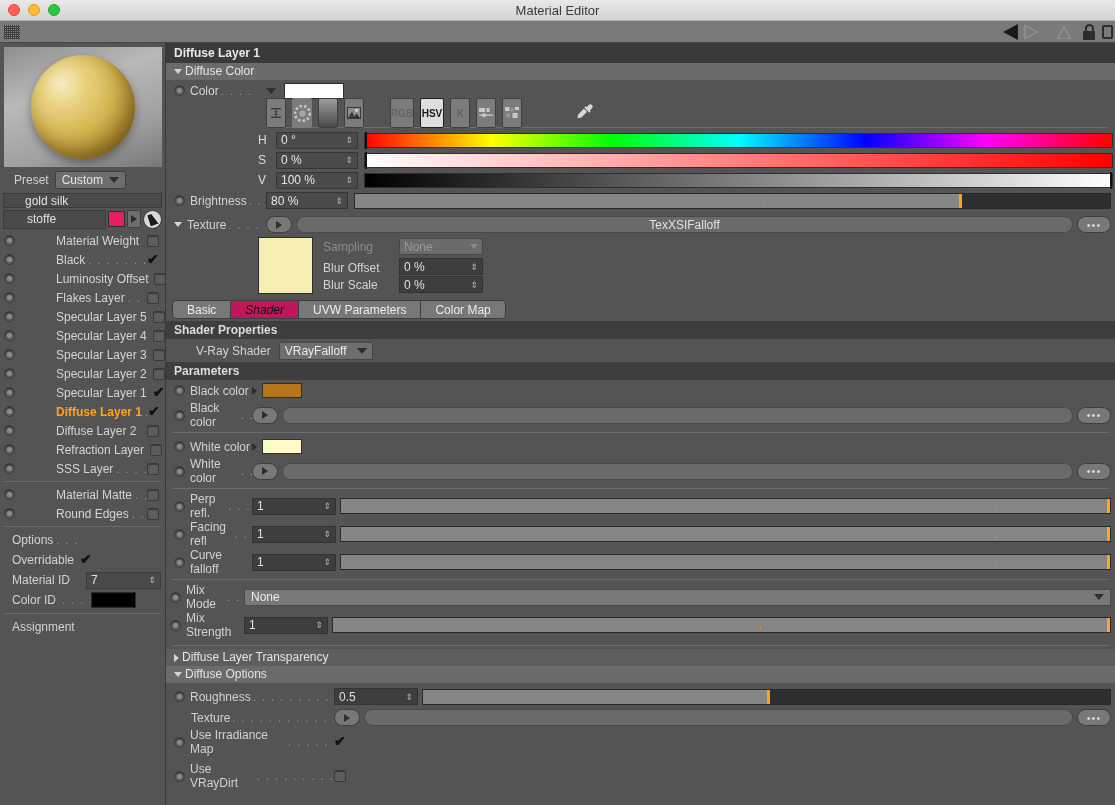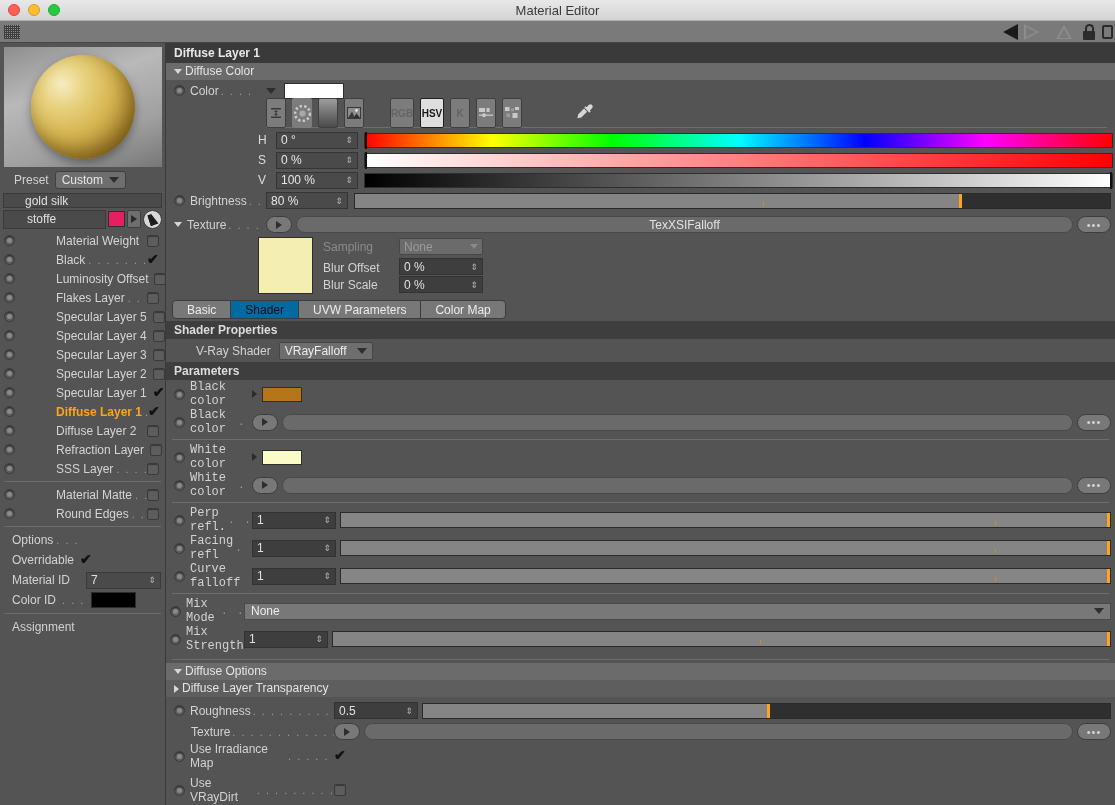--- a/index.html
+++ b/index.html
@@ -208,21 +208,21 @@
     display: flex; align-items: center; gap: 3px;
   }
   .hdr-dark2 {
     background: #3e3e3e; color: #dcdcdc; font-weight: bold; font-size: 12px;
     padding: 3px 0 3px 8px; height: 18px; line-height: 12px;
   }
   .tri-dn { width:0;height:0;border-left:4px solid transparent;border-right:4px solid transparent;border-top:5px solid #d6d6d6; }
   .tri-rt { width:0;height:0;border-top:4px solid transparent;border-bottom:4px solid transparent;border-left:5px solid #d6d6d6; }
   .row { display: flex; align-items: center; min-height: 21px; padding-left: 8px; }
   .rlabel { display: flex; align-items: center; width: 92px; flex: 0 0 92px; font-size: 12px; }
-  .rlabel.w78 { width: 78px; flex: 0 0 78px; font-family: Liberation Mono, monospace; }
+  .rlabel.w78 { width: 78px; flex: 0 0 78px; }
   .rdots { color: #9b9b9b; letter-spacing: 1.5px; font-size: 11px; padding-left: 2px; overflow: hidden; white-space: nowrap; }
   .colorbox { width: 60px; height: 16px; background: #fff; border: 1px solid #2e2e2e; }
   .ico-btn {
     width: 20px; height: 30px; background: #7c7c7c; border: 1px solid #3f3f3f;
     border-radius: 2px; display: flex; align-items: center; justify-content: center;
     color: #3a3a3a; font-size: 10px; font-weight: bold;
   }
   .ico-btn.sel { background: #dedede; border-color: #1f1f1f; color: #1a1a1a; }
   .ico-btn.dim { color: #646464; }
   .icon-row { display: flex; align-items: center; gap: 6px; padding-left: 100px; height: 24px; }
@@ -277,21 +277,21 @@
     padding: 0 4px; font-size: 12px; color: #e0e0e0;
   }
   .tabs { display: flex; padding-left: 6px; margin: 6px 0 2px 0; }
   .tab {
     height: 19px; background: #787878; border: 1px solid #3c3c3c;
     display: flex; align-items: center; justify-content: center;
     font-size: 12px; color: #ececec; padding: 0 14px; margin-right: -1px;
   }
   .tab:first-child { border-radius: 4px 0 0 4px; }
   .tab:last-child { border-radius: 0 4px 4px 0; }
-  .tab.active { background: #0369a1; color: #101010; }
+  .tab.active { background: #be185d; color: #101010; font-style: italic; }
   .prevres { display: flex; align-items: center; gap: 6px; padding-left: 14px; height: 22px; }
   .bigdd {
     height: 18px; background: #737373; border: 1px solid #454545; border-radius: 3px;
     display: flex; align-items: center; gap: 20px; padding: 0 6px;
     font-size: 12px; color: #ebebeb;
   }
   .shaderdd {
     height: 18px; background: #6e6e6e; border: 1px solid #454545; border-radius: 2px;
     display: flex; align-items: center; gap: 10px; padding: 0 5px;
     font-size: 12px; color: #ececec;
@@ -793,27 +793,27 @@
         <span class="ar" style="font-size:9px;color:#b5b5b5">⇕</span>
       </span>
       <span class="slider plain" style="margin-left:4px">
         <span class="tick" style="left:55%"></span>
         <span class="knob" style="right:0"></span>
       </span>
     </div>
 
     <div class="pdivider" style="margin-top:6px"></div>
 
+    <div class="hdr-mid" style="background:#5e5e5e">
+      <span class="tri-rt"></span>
+      <span>Diffuse Layer Transparency</span>
+    </div>
     <div class="hdr-mid">
       <span class="tri-dn"></span>
       <span>Diffuse Options</span>
-    </div>
-    <div class="hdr-mid" style="background:#5e5e5e">
-      <span class="tri-rt"></span>
-      <span>Diffuse Layer Transparency</span>
     </div>
 
     <div class="row" style="margin-top:3px">
       <span class="rlabel" style="width:160px;flex:0 0 160px">
         <span class="radio"></span>
         <span>Roughness</span>
         <span class="rdots">. . . . . . . . . . .</span>
       </span>
       <span class="smallnum">
         <span>0.5</span>

